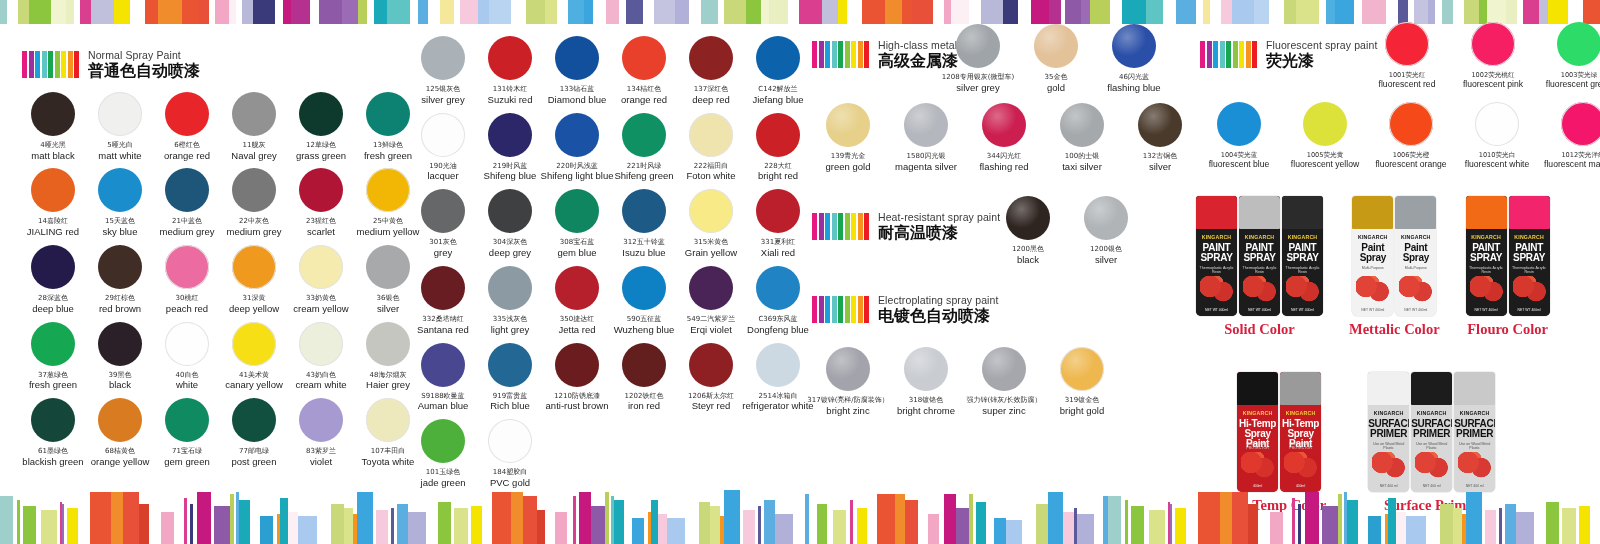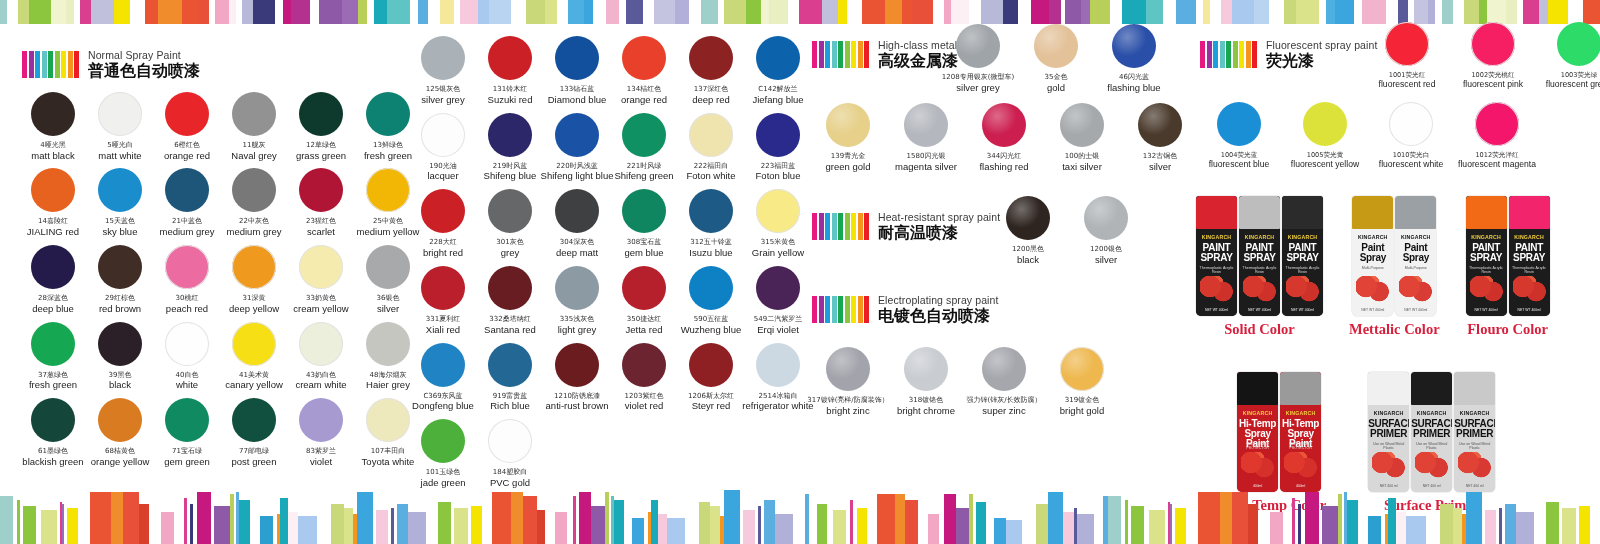--- a/index.html
+++ b/index.html
@@ -528,45 +528,38 @@
           </div>
         </div>
         <div class="cell">
           <div class="dot" style="background: rgb(239, 227, 174); box-shadow: rgb(227, 227, 227) 0px 0px 0px 1px inset;"></div>
           <div class="lbl">
             <span class="cn">222福田白</span>
             <span class="en">Foton white</span>
           </div>
         </div>
         <div class="cell">
-          <div class="dot" style="background: rgb(42, 42, 140);"></div>
-          <div class="lbl">
-            <span class="cn">223福田蓝</span>
-            <span class="en">Foton blue</span>
-          </div>
-        </div>
-        <div class="cell">
           <div class="dot" style="background: rgb(204, 32, 39);"></div>
           <div class="lbl">
             <span class="cn">228大红</span>
             <span class="en">bright red</span>
           </div>
         </div>
         <div class="cell">
           <div class="dot" style="background: rgb(102, 103, 104);"></div>
           <div class="lbl">
             <span class="cn">301灰色</span>
             <span class="en">grey</span>
           </div>
         </div>
         <div class="cell">
           <div class="dot" style="background: rgb(63, 64, 66);"></div>
           <div class="lbl">
             <span class="cn">304深灰色</span>
-            <span class="en">deep matt</span>
+            <span class="en">deep grey</span>
           </div>
         </div>
         <div class="cell">
           <div class="dot" style="background: rgb(15, 133, 96);"></div>
           <div class="lbl">
             <span class="cn">308宝石蓝</span>
             <span class="en">gem blue</span>
           </div>
         </div>
         <div class="cell">
@@ -626,38 +619,45 @@
           </div>
         </div>
         <div class="cell">
           <div class="dot" style="background: rgb(32, 132, 196);"></div>
           <div class="lbl">
             <span class="cn">C369东风蓝</span>
             <span class="en">Dongfeng blue</span>
           </div>
         </div>
         <div class="cell">
+          <div class="dot" style="background: rgb(72, 71, 143);"></div>
+          <div class="lbl">
+            <span class="cn">S9188欧曼蓝</span>
+            <span class="en">Auman blue</span>
+          </div>
+        </div>
+        <div class="cell">
           <div class="dot" style="background: rgb(35, 103, 149);"></div>
           <div class="lbl">
             <span class="cn">919富贵蓝</span>
             <span class="en">Rich blue</span>
           </div>
         </div>
         <div class="cell">
           <div class="dot" style="background: rgb(107, 28, 31);"></div>
           <div class="lbl">
             <span class="cn">1210防锈底漆</span>
             <span class="en">anti-rust brown</span>
           </div>
         </div>
         <div class="cell">
-          <div class="dot" style="background: rgb(107, 36, 48);"></div>
-          <div class="lbl">
-            <span class="cn">1203紫红色</span>
-            <span class="en">violet red</span>
+          <div class="dot" style="background: rgb(99, 30, 30);"></div>
+          <div class="lbl">
+            <span class="cn">1202铁红色</span>
+            <span class="en">iron red</span>
           </div>
         </div>
         <div class="cell">
           <div class="dot" style="background: rgb(142, 31, 35);"></div>
           <div class="lbl">
             <span class="cn">1206斯太尔红</span>
             <span class="en">Steyr red</span>
           </div>
         </div>
         <div class="cell">
@@ -897,20 +897,27 @@
           <div class="lbl">
             <span class="cn">1004荧光蓝</span>
             <span class="en">fluorescent blue</span>
           </div>
         </div>
         <div class="cell">
           <div class="dot" style="background: rgb(221, 226, 58);"></div>
           <div class="lbl">
             <span class="cn">1005荧光黄</span>
             <span class="en">fluorescent yellow</span>
+          </div>
+        </div>
+        <div class="cell">
+          <div class="dot" style="background: rgb(245, 73, 26); box-shadow: rgb(227, 227, 227) 0px 0px 0px 1px inset;"></div>
+          <div class="lbl">
+            <span class="cn">1006荧光橙</span>
+            <span class="en">fluorescent orange</span>
           </div>
         </div>
         <div class="cell">
           <div class="dot" style="background: rgb(254, 254, 254); box-shadow: rgb(227, 227, 227) 0px 0px 0px 1px inset;"></div>
           <div class="lbl">
             <span class="cn">1010荧光白</span>
             <span class="en">fluorescent white</span>
           </div>
         </div>
         <div class="cell">

